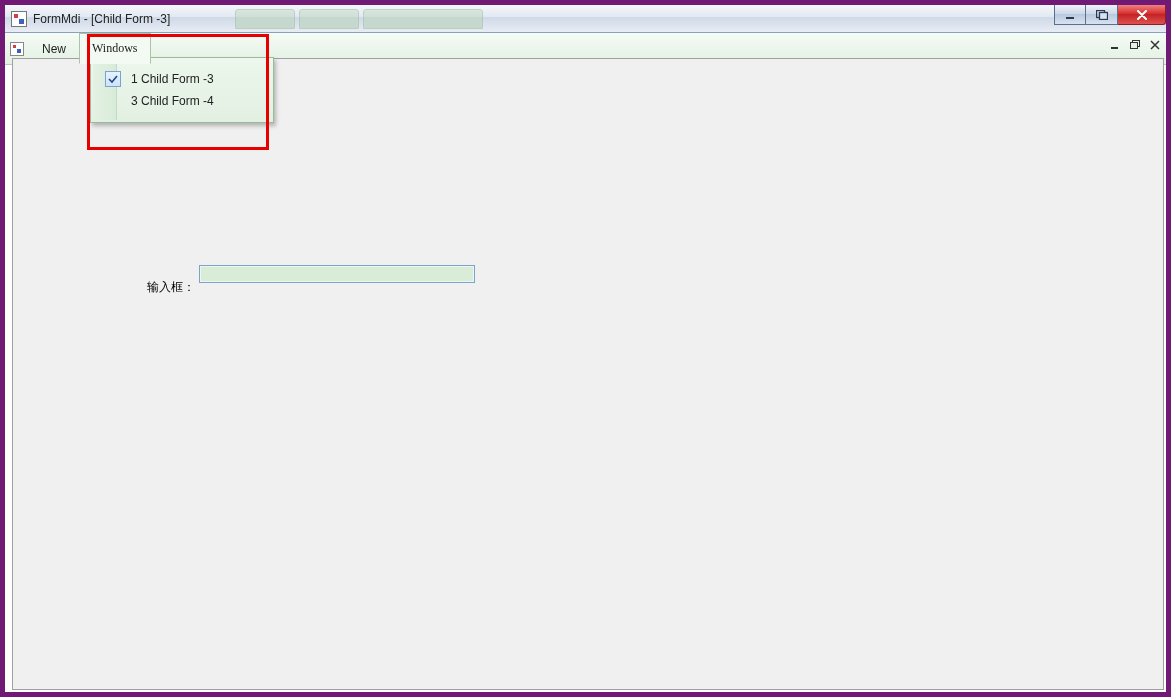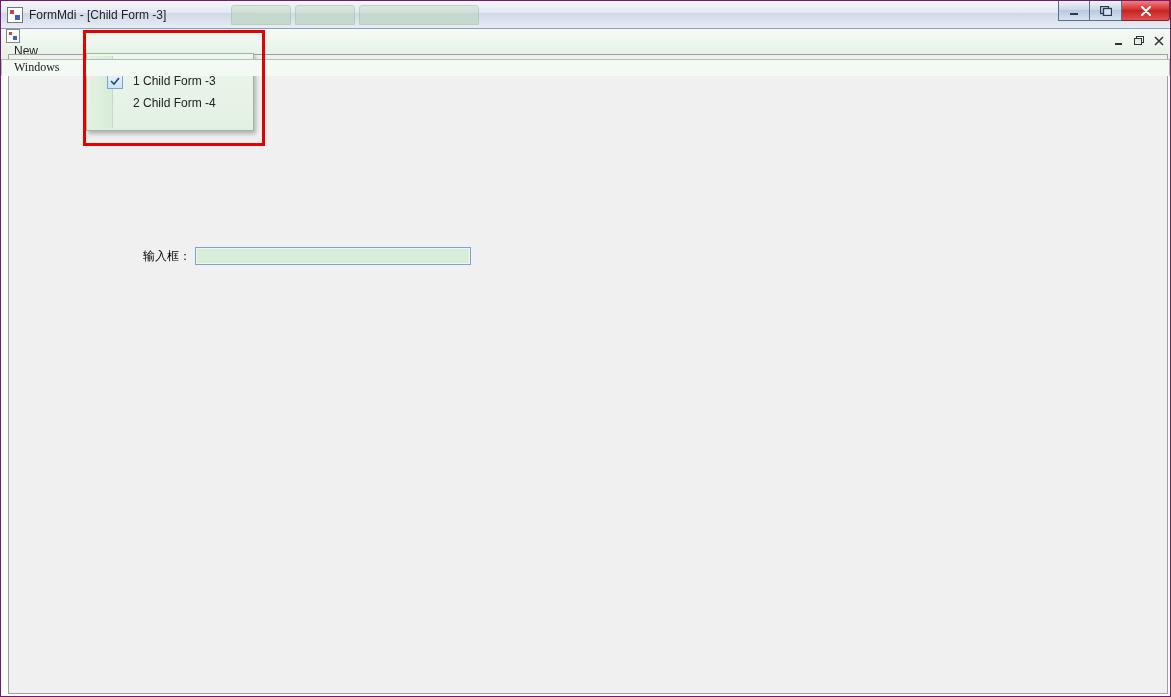--- a/index.html
+++ b/index.html
@@ -8,21 +8,21 @@
     width: 1171px; height: 697px;
     overflow: hidden;
     font-family: "Microsoft YaHei", "Segoe UI", Tahoma, sans-serif;
     font-size: 12px;
     background: #d6dde5;
   }
   .outer-window {
     position: absolute;
     left: 0; top: 0;
     width: 1171px; height: 697px;
-    border: 1px solid #701a75;
+    border: 5px solid #701a75;
     background: #ffffff;
   }
   
   .titlebar {
     position: relative;
     height: 28px;
     background: linear-gradient(to bottom, #f4f7fb 0%, #e2e8f2 45%, #cfd9e7 46%, #e8edf5 100%);
     border-bottom: 1px solid #8aa0bd;
     display: flex;
     align-items: center;
@@ -89,21 +89,20 @@
   }
   .win-btn svg { display:block; }
   
   .menustrip {
     height: 32px;
     background: linear-gradient(to bottom,#f5fbf5,#e3f1e3);
     border-bottom: 1px solid #b8cdb8;
     display: flex;
     align-items: stretch;
     position: relative;
-    flex-direction: column;
   }
   .menustrip .app-icon {
     width: 24px;
     display:flex; align-items:center; justify-content:center;
   }
   .menustrip .app-icon .ico {
     width:14px; height:14px;
     border:1px solid #888;
     background:#fff;
     position:relative;
@@ -144,25 +143,25 @@
     width: 14px; height: 14px;
     display:flex; align-items:center; justify-content:center;
     color:#333;
     cursor: default;
   }
   
   .dropdown {
     position: absolute;
     left: 85px;
     top: 52px;
-    width: 168px;
+    width: 184px;
     background: linear-gradient(to bottom,#edf7ed,#e2f0e2);
     border: 1px solid #9abb9a;
     box-shadow: 2px 3px 4px rgba(0,0,0,0.25);
-    padding: 16px;
+    padding: 10px;
     z-index: 4;
   }
   .dropdown .gutter {
     position:absolute;
     left:2px; top:2px; bottom:2px;
     width:24px;
     background: linear-gradient(to right,#e4f1e4,#d8ebd8);
     border-right: 1px solid #c4dac4;
   }
   .dd-item {
@@ -212,20 +211,21 @@
     position: absolute;
     left: 134px;
     top: 192px;
     display: flex;
     align-items: center;
   }
   .input-label {
     color: #000;
     font-size: 12px;
     margin-right: 4px;
+    margin-top: 28px;
   }
   .input-box {
     width: 276px;
     height: 18px;
     border: 1px solid #7aa3d0;
     background: #d8ecd8;
     box-shadow: inset 0 0 0 1px #eef7ee;
   }
 </style>
 </head>
@@ -305,19 +305,19 @@
 
     <div class="dd-item">
       <span class="check">
         <svg width="10" height="10" viewBox="0 0 10 10">
           <path d="M1 5 L4 8 L9 2" fill="none" stroke="#1a4a8a" stroke-width="1.6"></path>
         </svg>
       </span>
       <span>1 Child Form -3</span>
     </div>
     <div class="dd-item">
-      <span>2 Child Form -4</span>
+      <span>3 Child Form -4</span>
     </div>
   </div>
 
   <div class="red-rect"></div>
 
 </div>
 
 </body></html>

